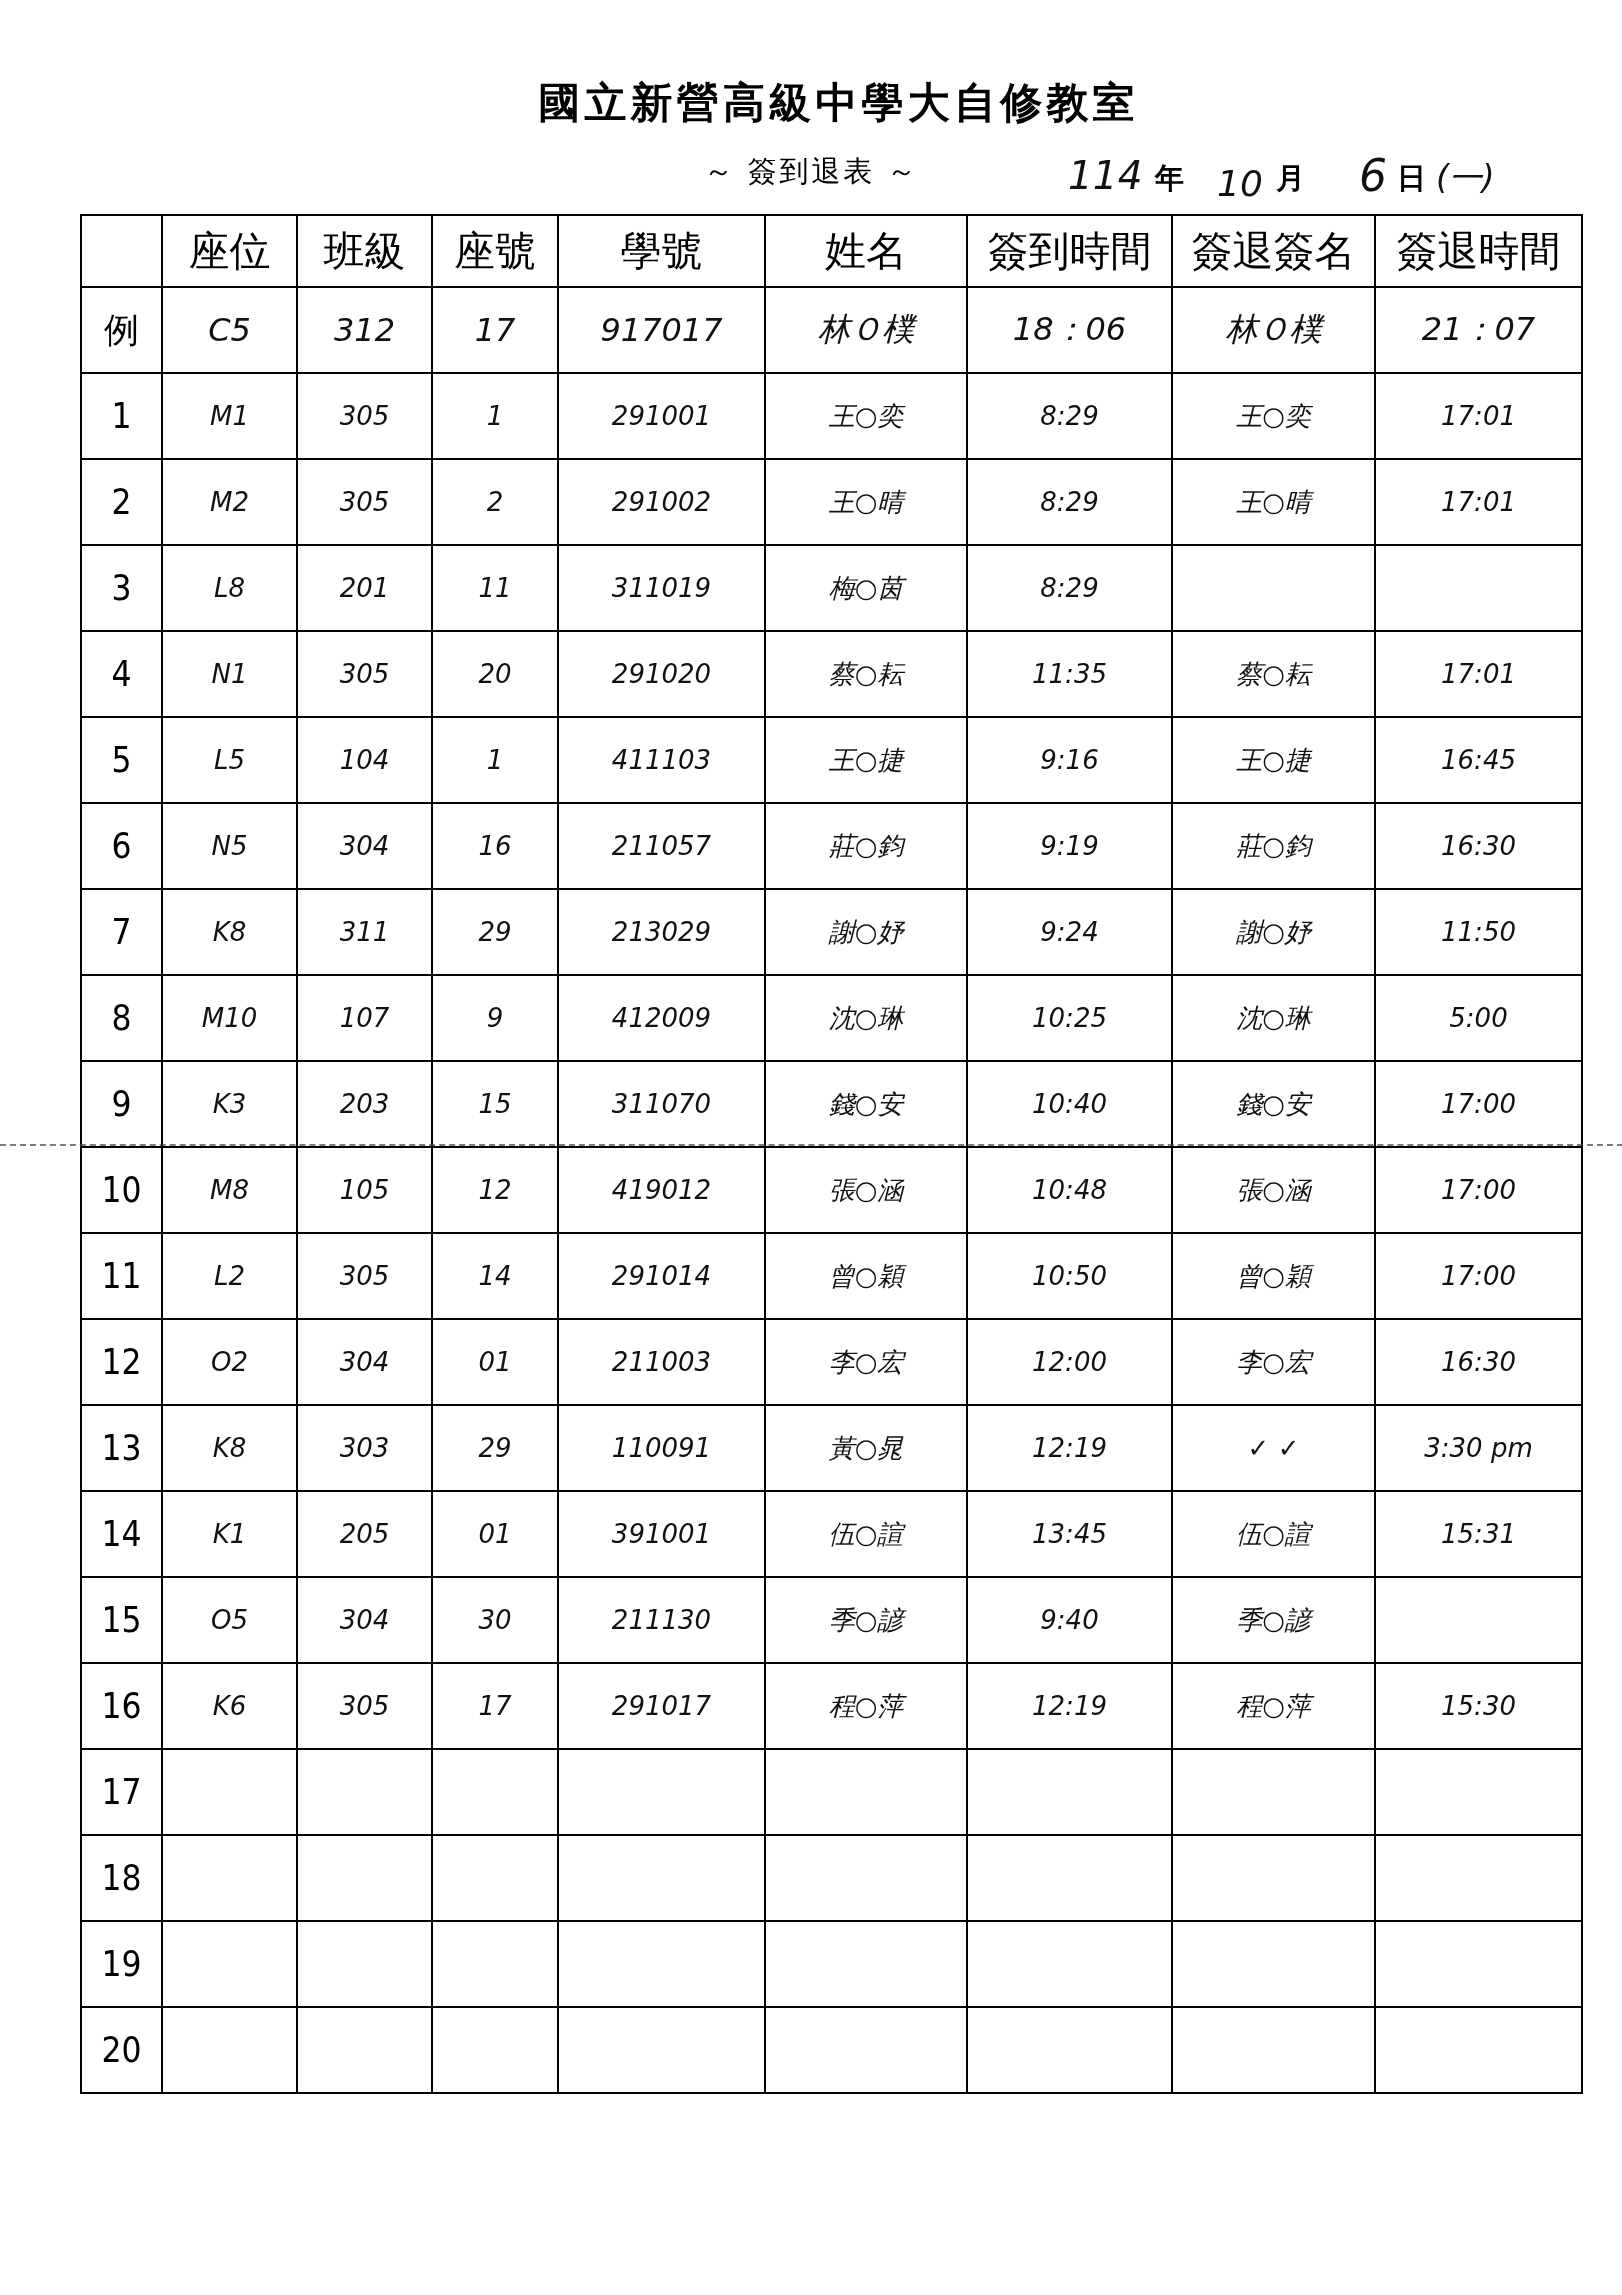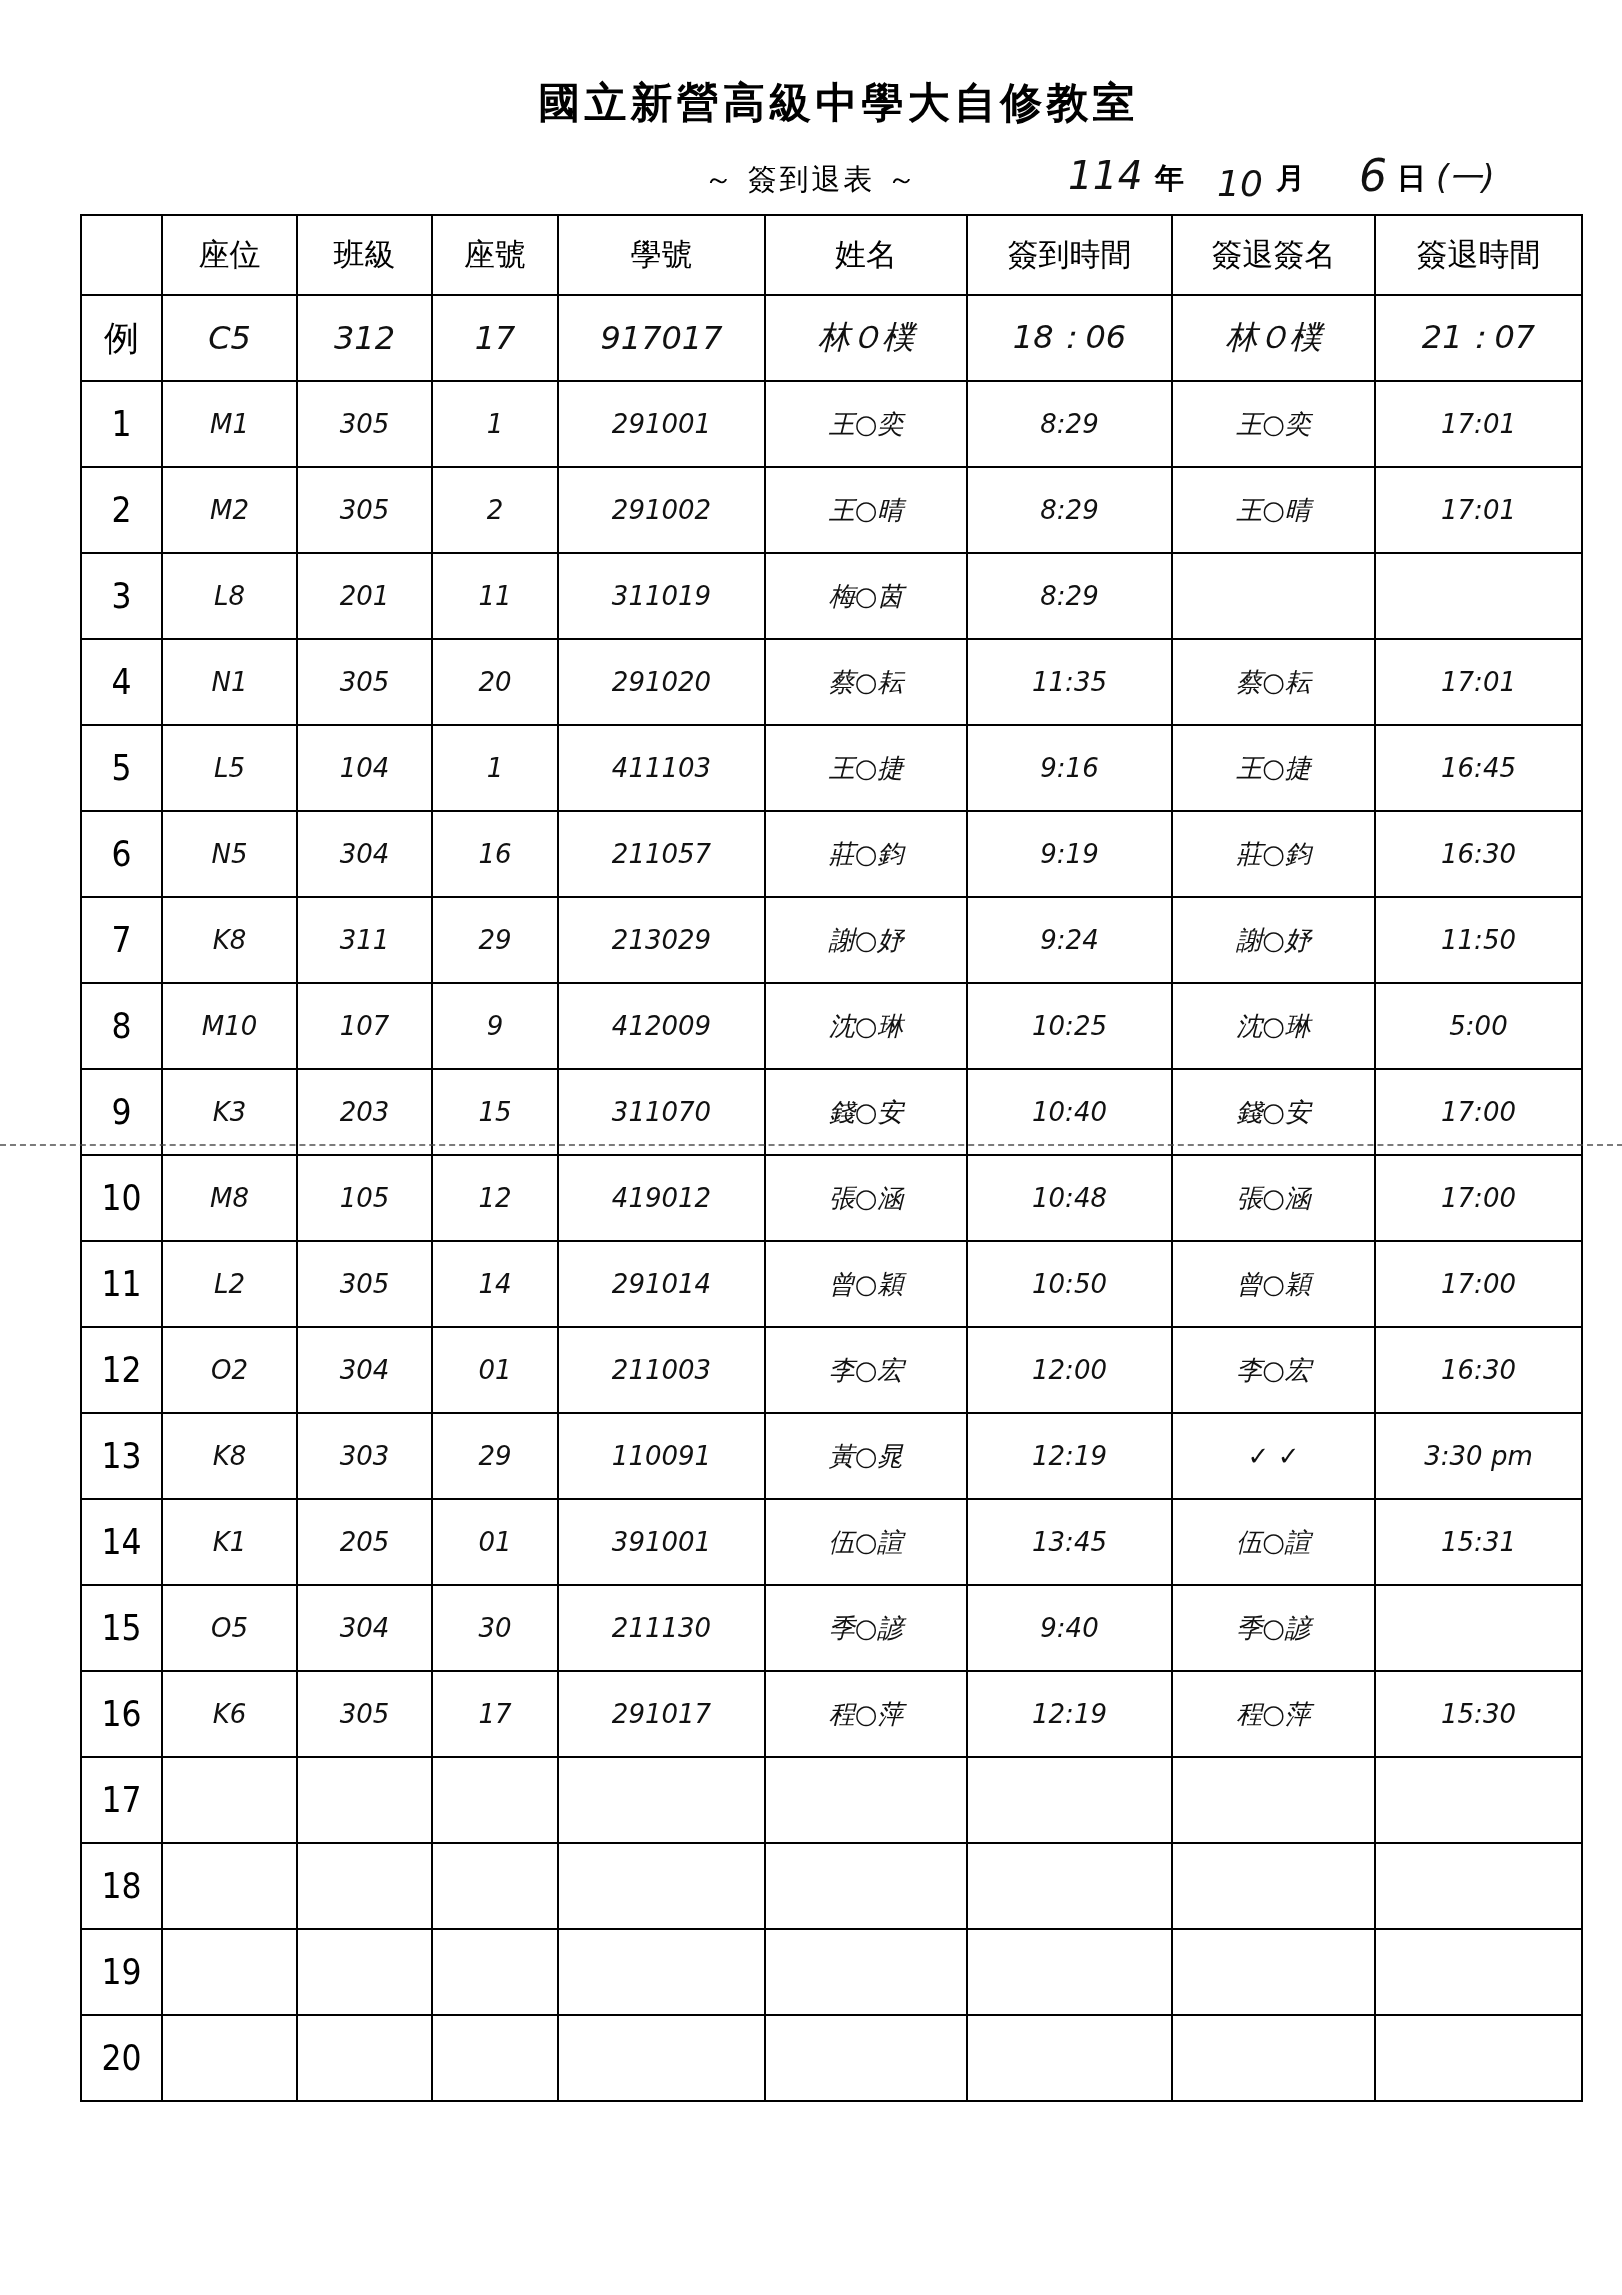--- a/index.html
+++ b/index.html
@@ -6,40 +6,40 @@
   body {
     width: 1623px; height: 2295px; position: relative; overflow: hidden;
     font-family: "DejaVu Sans", "Liberation Sans", sans-serif; color: #000;
   }
   .title {
     position: absolute; left: 0; width: 1623px; top: 75px; text-align: center;
     font-family: "DejaVu Serif", "Liberation Serif", serif;
     font-weight: bold; font-size: 42px; letter-spacing: 4.2px; padding-left: 54px; box-sizing: border-box;
   }
   .subtitle {
-    position: absolute; left: 704px; top: 160px; font-size: 29px;
+    position: absolute; left: 704px; top: 152px; font-size: 29px;
     font-family: "DejaVu Serif", "Liberation Serif", serif; letter-spacing: 2.8px;
   }
   .date { position: absolute; top: 146px; left: 1068px; height: 55px; }
   .date span { position: absolute; white-space: nowrap; }
   .hw { font-family: "DejaVu Sans", sans-serif; font-style: italic; font-weight: 300; color: #111; }
   .date .year-val { left: 0; top: 7px; font-size: 39px; }
   .date .year-lbl { left: 87px; top: 12.5px; font-size: 29px; font-weight: bold; font-family: "DejaVu Serif", serif; }
   .date .month-val { left: 149px; top: 16.6px; font-size: 36px; }
   .date .month-lbl { left: 208px; top: 12.5px; font-size: 29px; font-weight: bold; font-family: "DejaVu Serif", serif; }
   .date .day-val { left: 291px; top: 4.2px; font-size: 44px; }
   .date .day-lbl { left: 329px; top: 12.5px; font-size: 29px; font-weight: bold; font-family: "DejaVu Serif", serif; }
   .date .weekday { left: 368px; top: 9.7px; font-size: 33px; }
 
   .sheet { position: absolute; left: 80px; top: 214px; border-collapse: collapse; table-layout: fixed; }
   .sheet td, .sheet th {
     border: 2.1px solid #000; padding: 0; text-align: center; vertical-align: middle;
     height: 86px; box-sizing: border-box; overflow: hidden; white-space: nowrap;
   }
-  .sheet th { font-weight: normal; font-size: 31px; height: 80px; font-family: "DejaVu Sans", sans-serif; }
+  .sheet th { font-weight: normal; font-size: 41px; height: 72px; font-family: "DejaVu Sans", sans-serif; }
   .sheet td.idx { font-size: 35px; font-family: "DejaVu Sans Condensed", "DejaVu Sans", sans-serif; }
   .sheet td.cell { font-size: 26px; }
   .sheet tr.example td.cell { font-size: 32px; }
   .fold-line {
     position: absolute; left: 0; top: 1144px; width: 1623px; height: 0;
     border-top: 2.1px dashed #444; opacity: 0.7;
   }
 </style>
 </head>
 <body>

